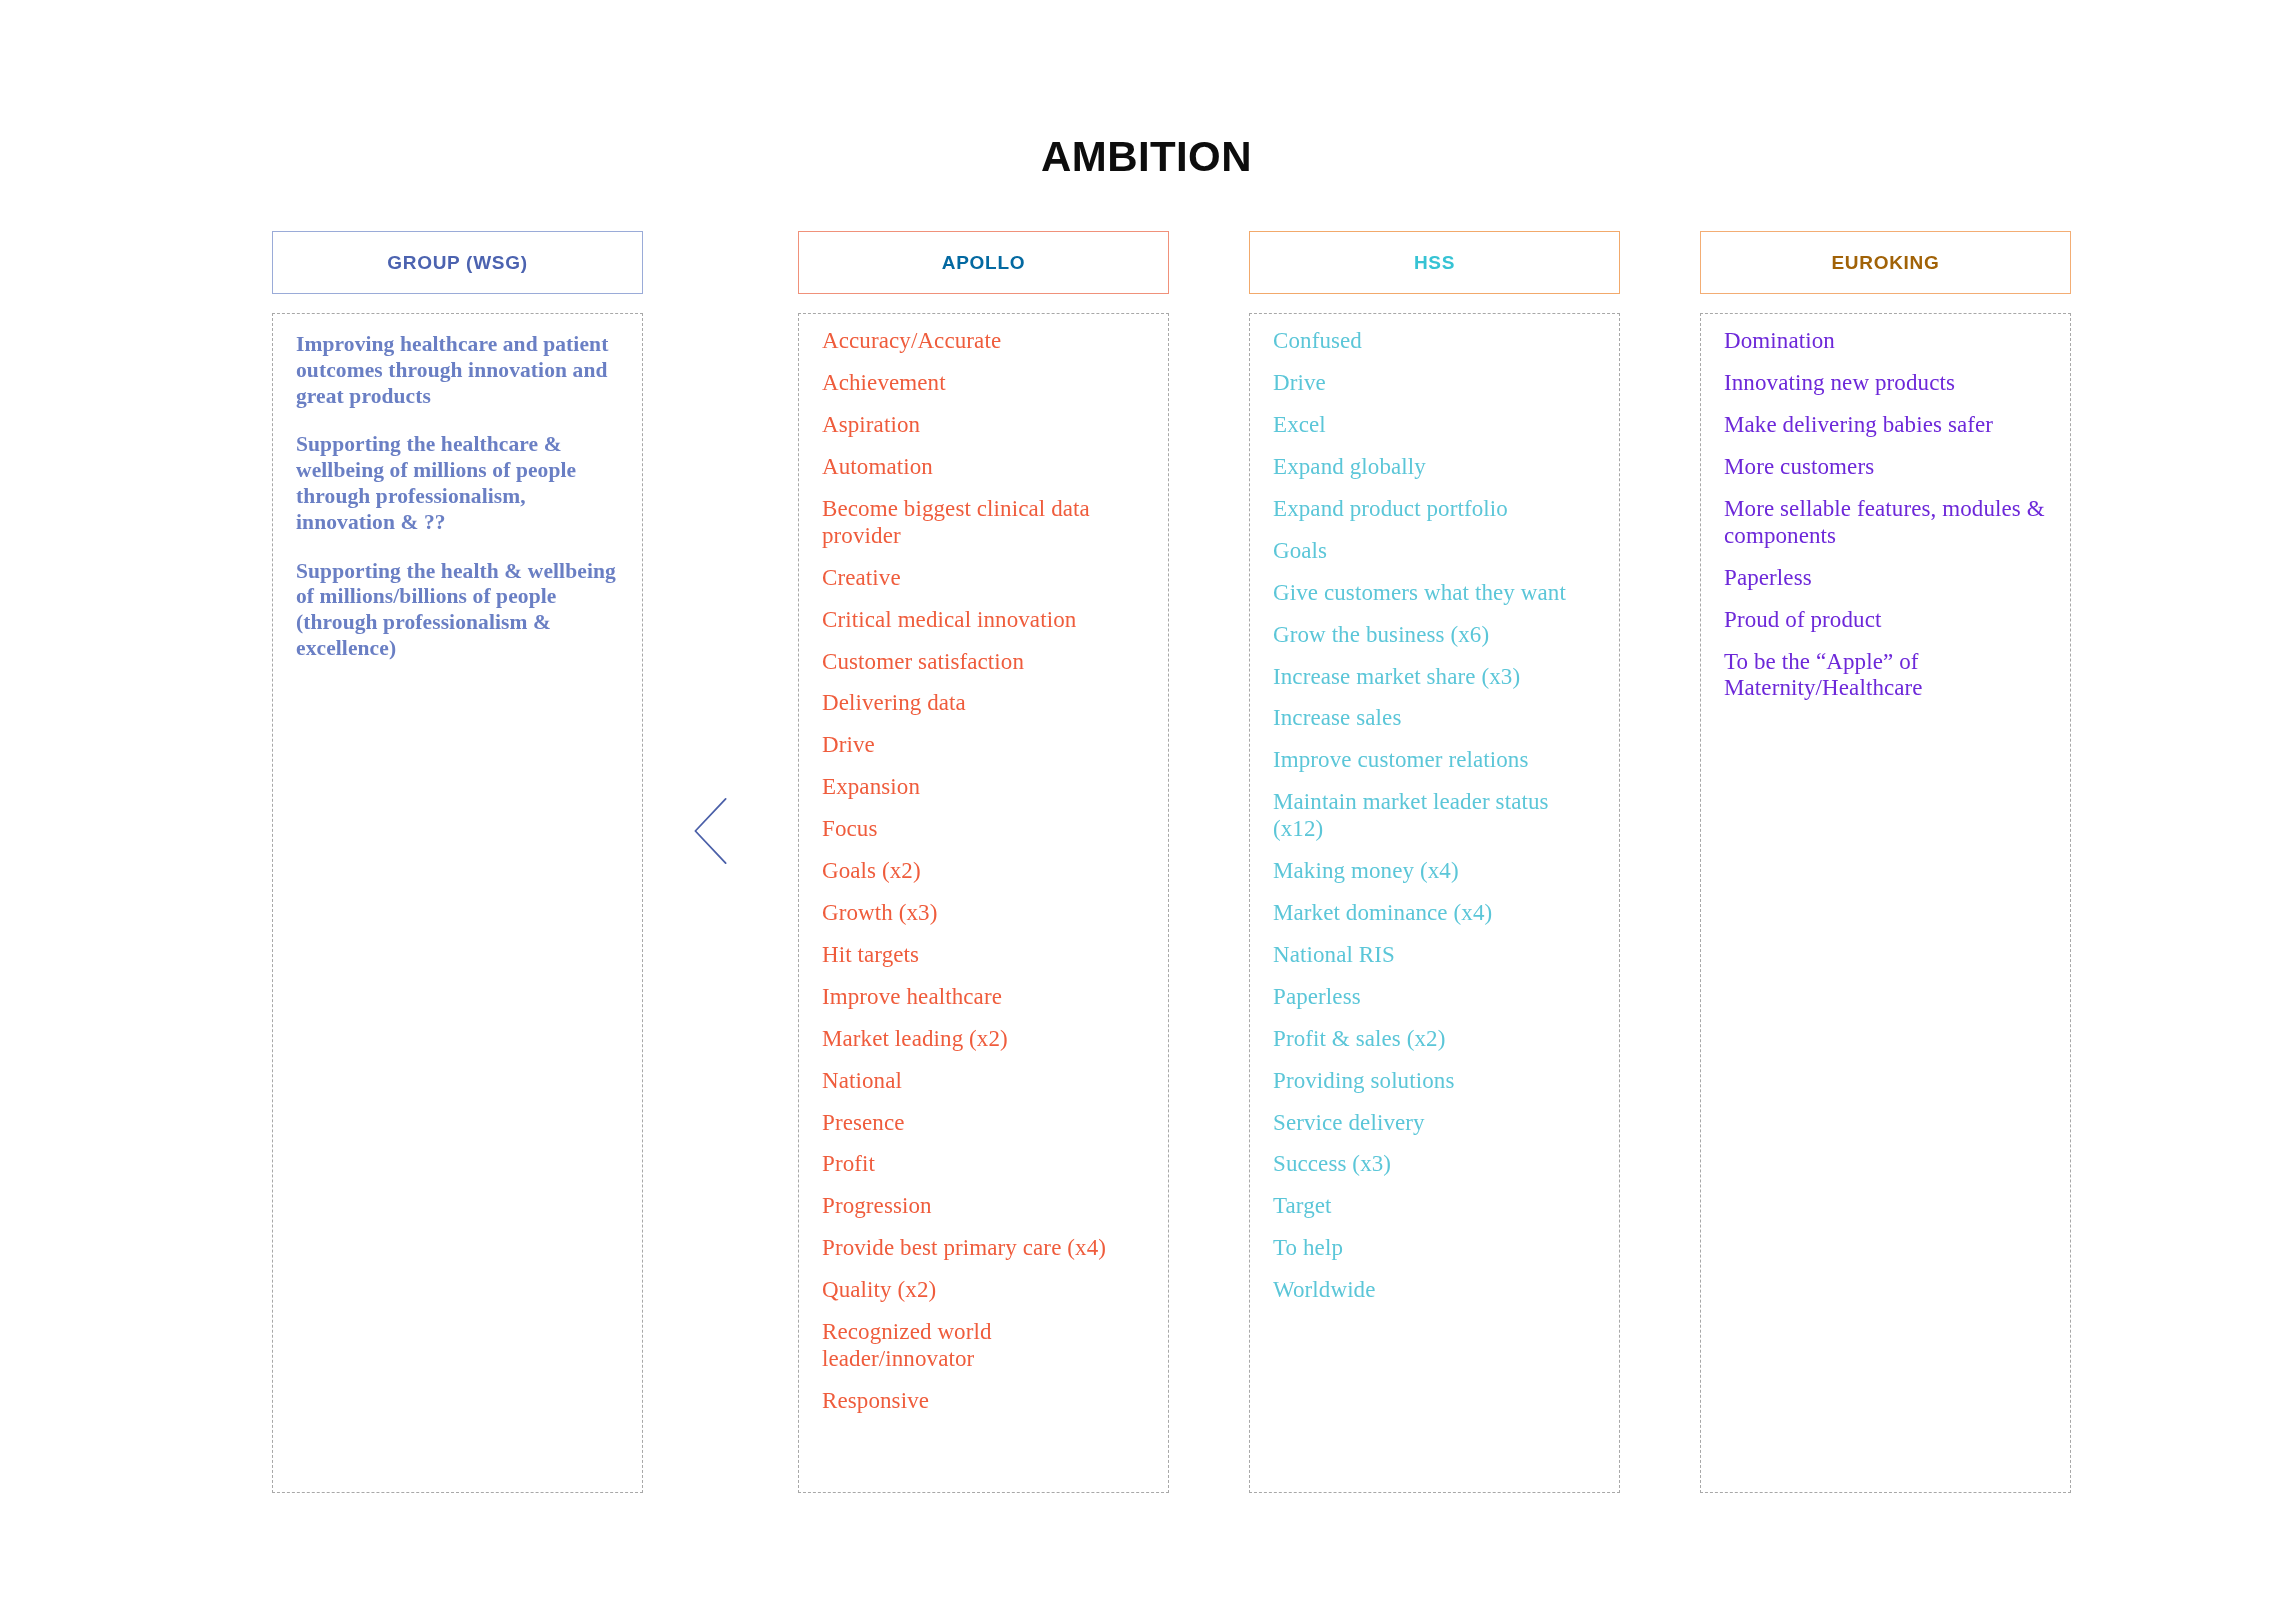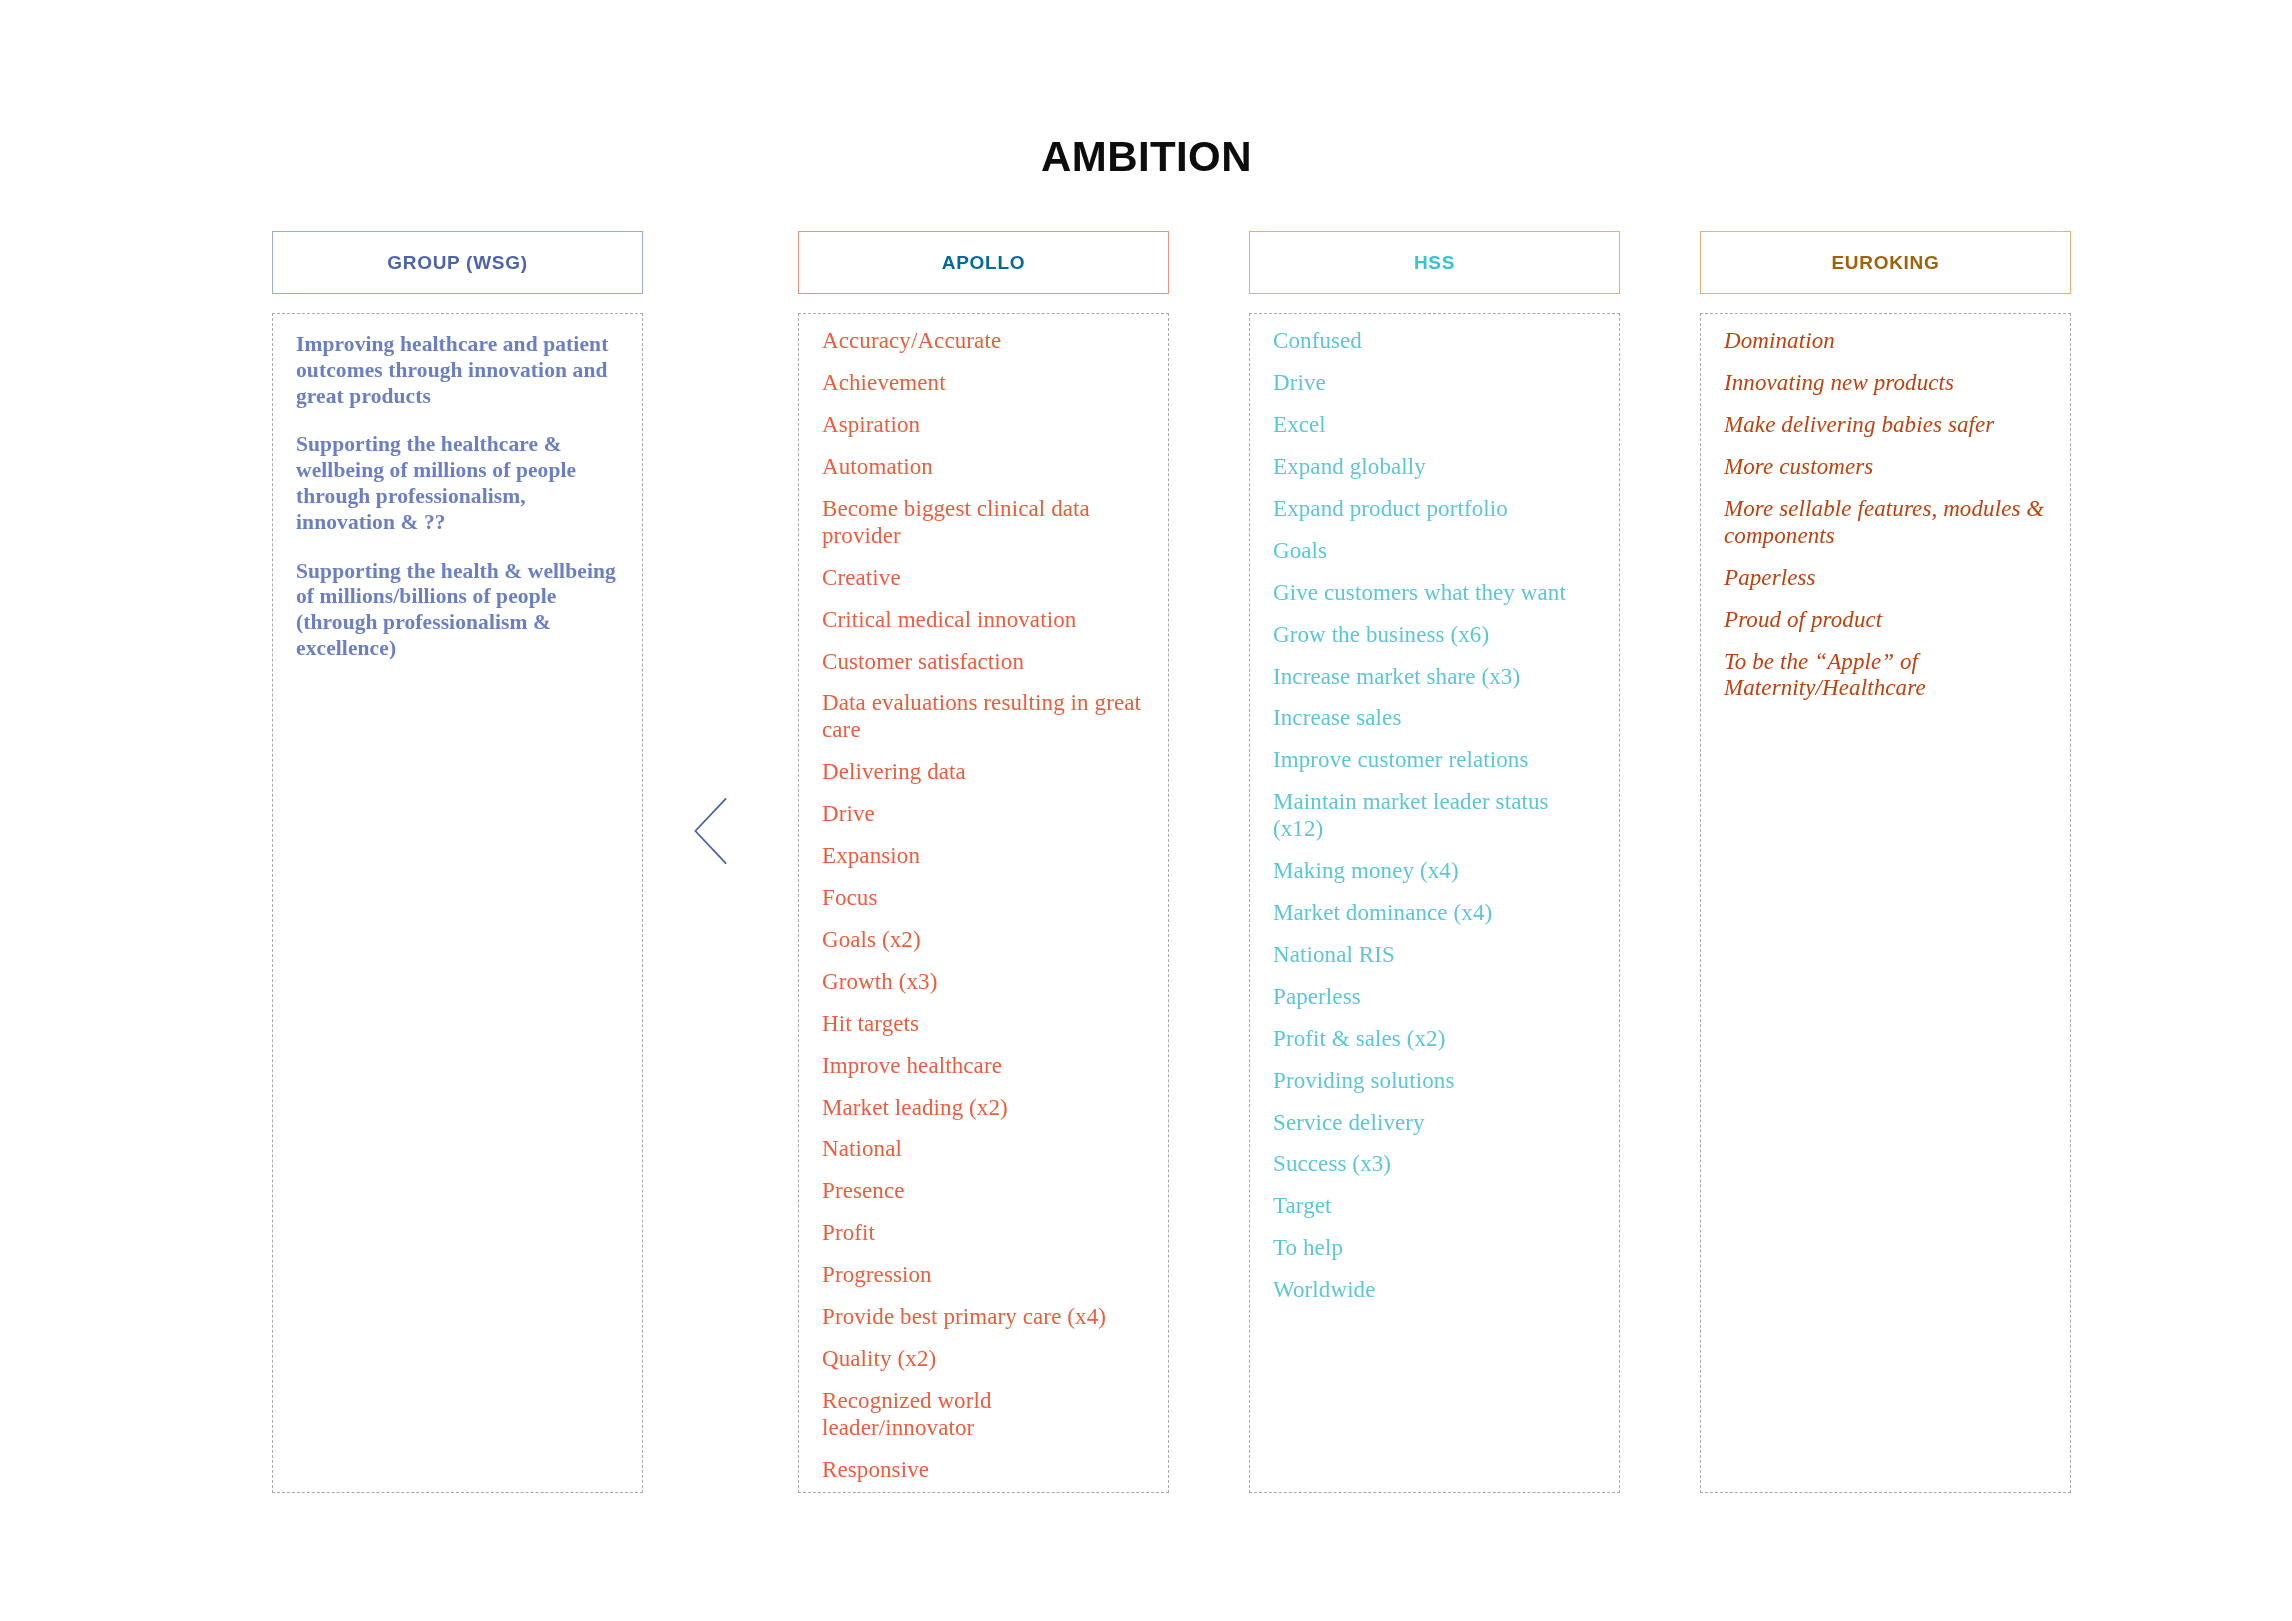--- a/index.html
+++ b/index.html
@@ -134,21 +134,20 @@
     </div>
     <div class="col-body" style="color: rgb(239, 92, 60);">
       <p class="item">Accuracy/Accurate</p>
       <p class="item">Achievement</p>
       <p class="item">Aspiration</p>
       <p class="item">Automation</p>
       <p class="item">Become biggest clinical data provider</p>
       <p class="item">Creative</p>
       <p class="item">Critical medical innovation</p>
       <p class="item">Customer satisfaction</p>
-      <p class="item">Data evaluations resulting in great care</p>
       <p class="item">Delivering data</p>
       <p class="item">Drive</p>
       <p class="item">Expansion</p>
       <p class="item">Focus</p>
       <p class="item">Goals (x2)</p>
       <p class="item">Growth (x3)</p>
       <p class="item">Hit targets</p>
       <p class="item">Improve healthcare</p>
       <p class="item">Market leading (x2)</p>
       <p class="item">National</p>
@@ -191,21 +190,21 @@
       <p class="item">Target</p>
       <p class="item">To help</p>
       <p class="item">Worldwide</p>
     </div>
   </div>
 
   <div class="column col-3">
     <div class="col-header" style="border-color: rgb(243, 173, 116);">
       <span class="col-header-label" style="color: #a16207;">EUROKING</span>
     </div>
-    <div class="col-body" style="color: #c2410c; font-style: italic;">
+    <div class="col-body" style="color: #6d28d9;">
       <p class="item">Domination</p>
       <p class="item">Innovating new products</p>
       <p class="item">Make delivering babies safer</p>
       <p class="item">More customers</p>
       <p class="item">More sellable features, modules &amp; components</p>
       <p class="item">Paperless</p>
       <p class="item">Proud of product</p>
       <p class="item">To be the “Apple” of Maternity/Healthcare</p>
     </div>
   </div>

